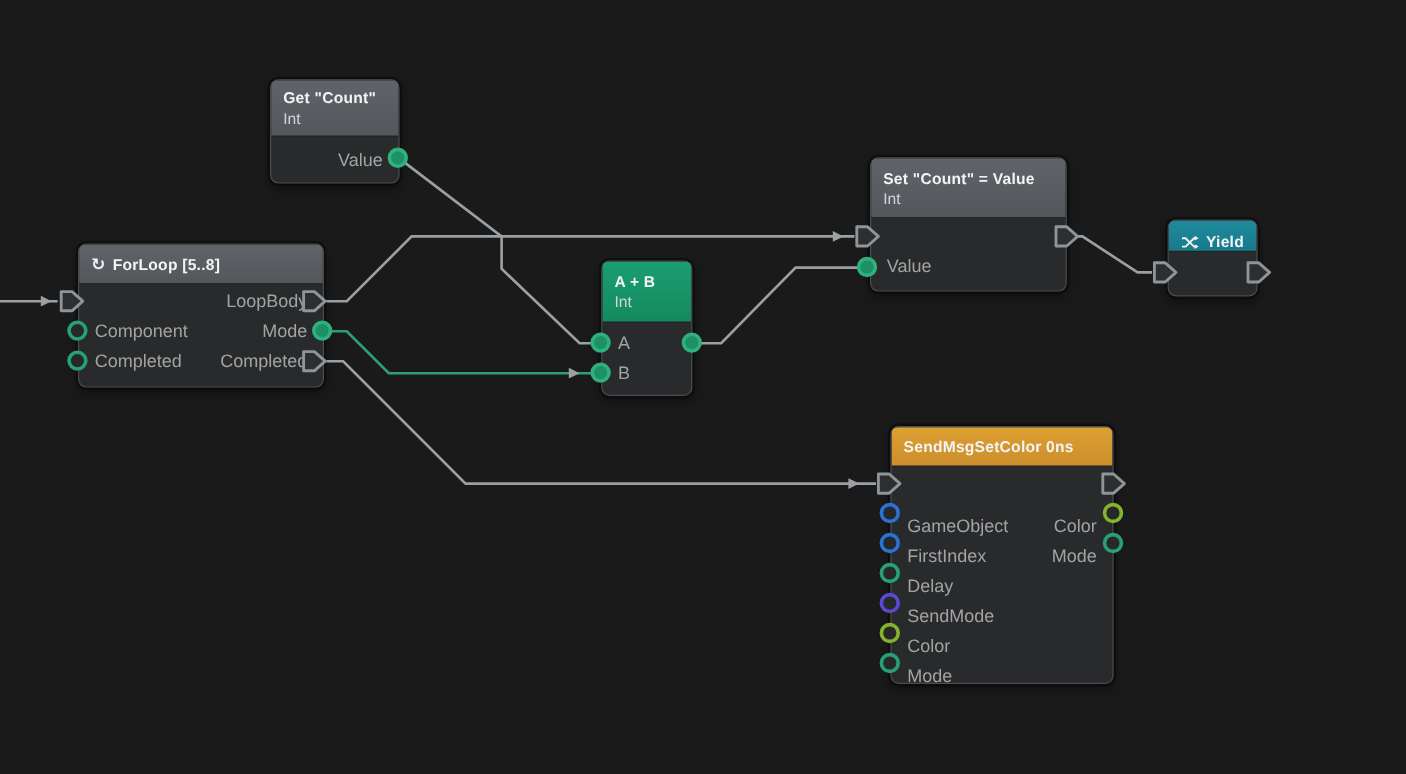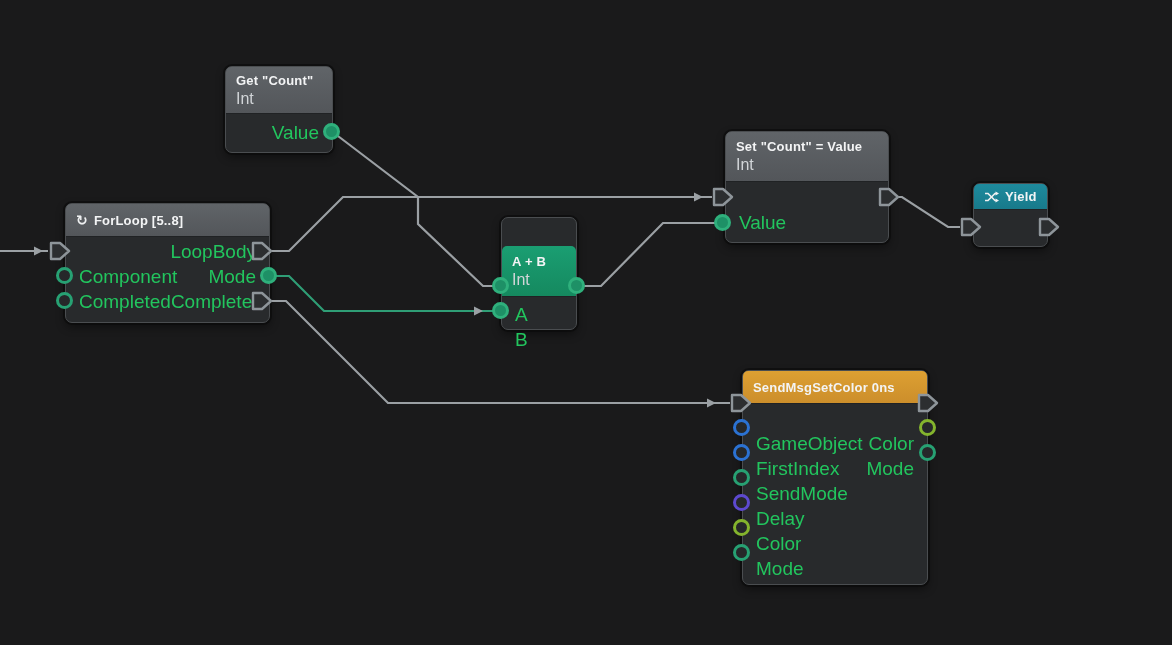--- a/index.html
+++ b/index.html
@@ -16,27 +16,27 @@
     box-sizing:border-box;
   }
   .hdr{
     border-radius:5px 5px 0 0;
     padding:0 10px;box-sizing:border-box;
     display:flex;flex-direction:column;justify-content:center;
     border-bottom:1px solid #202224;
   }
   .hdr.gray{background:linear-gradient(180deg,#606468,var(--header-gray,#53565a));}
   .hdr.green{background:linear-gradient(180deg,#1a9e72,var(--header-green,#15895f));}
-  .hdr.teal{background:linear-gradient(180deg,#1e8a9d,var(--header-teal,#187a8b));}
+  .hdr.teal{background:linear-gradient(180deg,#1e8a9d,var(--header-teal,#187a8b));justify-content:flex-end;}
   .hdr.orange{background:linear-gradient(180deg,#dda032,var(--header-orange,#cc8e2b));}
   .title{font-size:13px;font-weight:bold;color:#f3f4f5;white-space:nowrap;letter-spacing:.2px;display:flex;align-items:center;gap:6px;}
-  .subtitle{font-size:16px;color:#d2d5d8;margin-top:2px;}
+  .subtitle{font-size:13px;color:#d2d5d8;margin-top:2px;}
   .body{position:relative;}
   .row{display:flex;align-items:center;justify-content:space-between;height:25px;padding:0 13px;}
-  .row .lab{font-size:19px;color:#22c55e;white-space:nowrap;}
+  .row .lab{font-size:15px;color:#a3a3a3;white-space:nowrap;}
   .port{position:absolute;width:11px;height:11px;border-radius:50%;
     border:3.5px solid var(--port-green,#27a173);background:#26282a;z-index:6;box-sizing:content-box;}
   .port.filled{background:#1e9066;border-color:#2fb07c;}
   .port.blue{border-color:var(--port-blue,#2b72d3);}
   .port.purple{border-color:var(--port-purple,#5d49d0);}
   .port.lime{border-color:var(--port-lime,#84b42d);}
   .pent{position:absolute;z-index:6;}
   #wires{position:absolute;left:0;top:0;z-index:5;pointer-events:none;}
   #wires polyline{fill:none;stroke-width:2.2;pointer-events:stroke;}
   .wgray{stroke:var(--wire-gray,#9ba0a4);}
@@ -77,21 +77,21 @@
         <span class="lab">Mode</span>
       </div>
       <div class="row">
         <span class="lab">Completed</span>
         <span class="lab">Completed</span>
       </div>
     </div>
   </div>
 
   <div class="node" style="left:501px;top:217px;width:76px;height:113px;">
-    <div class="hdr green" style="height:51px;margin-top:28px;">
+    <div class="hdr green" style="height:51px;">
       <div class="title">A + B</div>
       <div class="subtitle">Int</div>
     </div>
     <div class="body" style="padding-top:5px;">
       <div class="row">
         <span class="lab">A</span>
       </div>
       <div class="row">
         <span class="lab">B</span>
       </div>
@@ -121,39 +121,39 @@
           </g>
           <polygon points="15,2.5 11.5,0.5 11.5,4.5" fill="#eef0f1"></polygon>
           <polygon points="15,9.5 11.5,7.5 11.5,11.5" fill="#eef0f1"></polygon>
         </svg>
         <span>Yield</span>
       </div>
     </div>
     <div class="body" style="height:36px;"></div>
   </div>
 
-  <div class="node" style="left:742px;top:370px;width:186px;height:215px;">
+  <div class="node" style="left:742px;top:355px;width:186px;height:215px;">
     <div class="hdr orange" style="height:33px;">
       <div class="title">SendMsgSetColor 0ns</div>
     </div>
-    <div class="body" style="padding-top:2px;">
+    <div class="body" style="padding-top:12px;">
       <div class="row"></div>
       <div class="row">
         <span class="lab">GameObject</span>
         <span class="lab">Color</span>
       </div>
       <div class="row">
         <span class="lab">FirstIndex</span>
         <span class="lab">Mode</span>
       </div>
       <div class="row">
+        <span class="lab">Delay</span>
+      </div>
+      <div class="row">
         <span class="lab">SendMode</span>
-      </div>
-      <div class="row">
-        <span class="lab">Delay</span>
       </div>
       <div class="row">
         <span class="lab">Color</span>
       </div>
       <div class="row">
         <span class="lab">Mode</span>
       </div>
     </div>
   </div>
 

